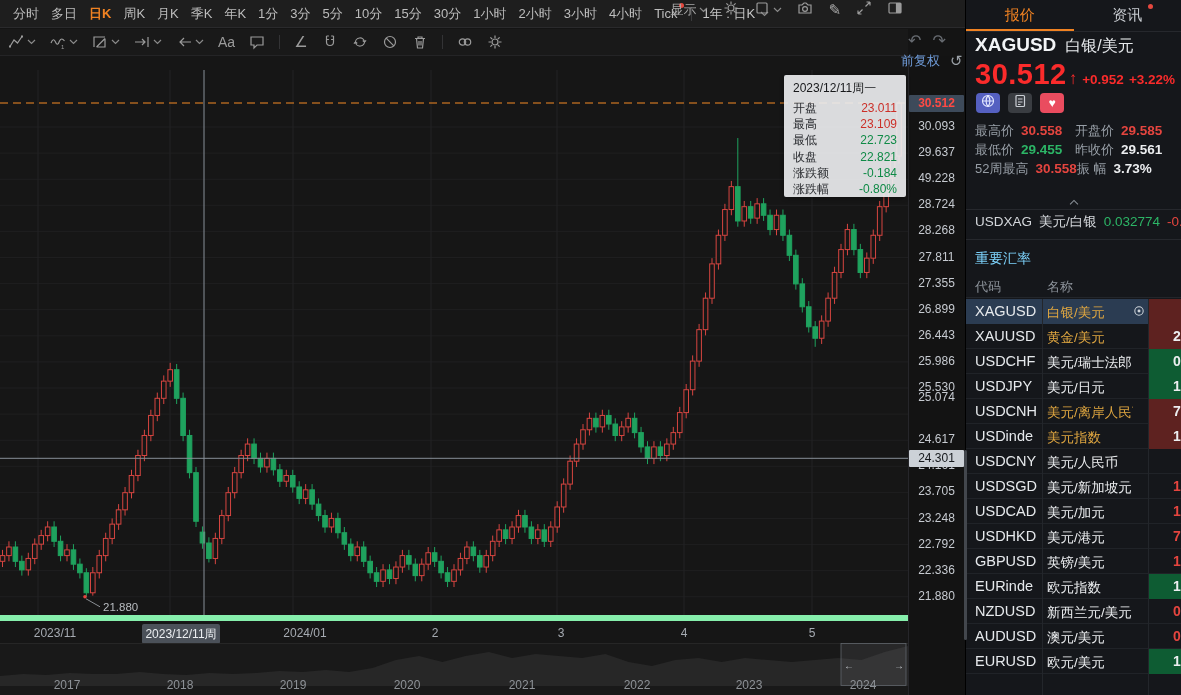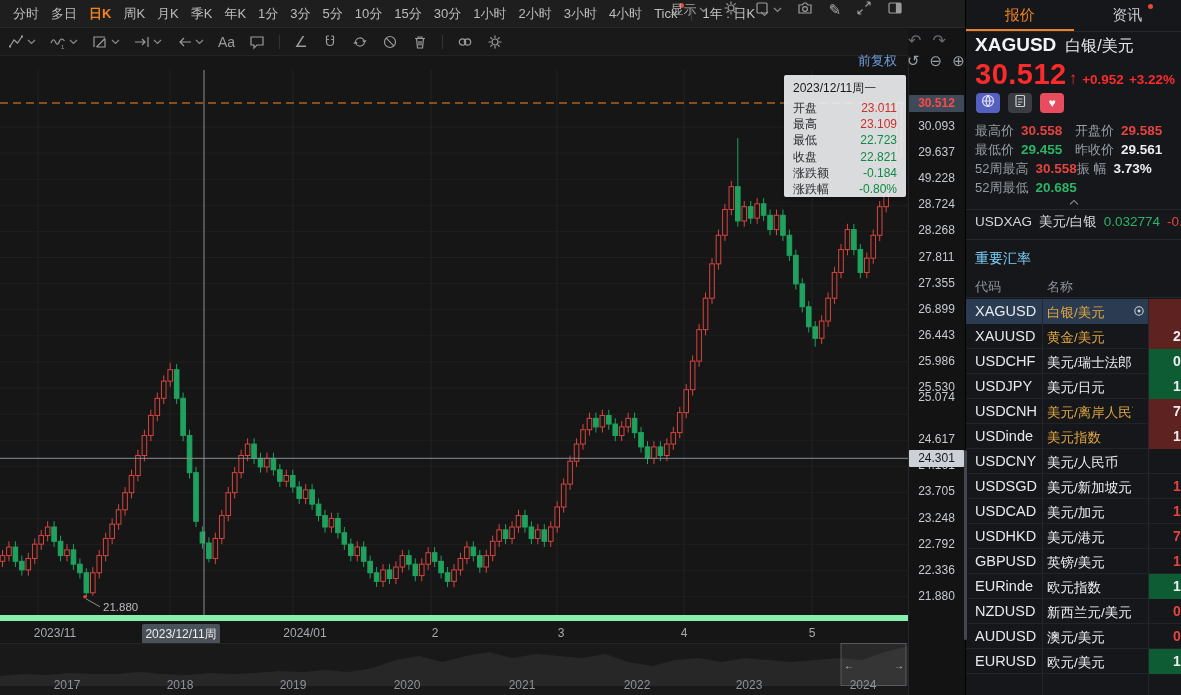--- a/index.html
+++ b/index.html
@@ -40,21 +40,21 @@
             color:#c6cad0; font-size:12px; }
   .badge { position:absolute; left:909px; width:55px; height:17px; line-height:17px;
            text-align:center; font-size:12px; border-radius:1px; }
   .badge.cur { background:#3d4a5a; color:#ff4a44; font-weight:bold; }
   .badge.cross { background:#ccd1d7; color:#15181c; }
 
   .undo-row { position:absolute; left:908px; top:31px; display:flex; gap:11px;
               color:#686c72; font-size:16px; }
   .adjust-row { position:absolute; left:858px; top:52px; display:flex; align-items:center;
                 gap:10px; font-size:13px; }
-  .adjust-label { color:#6f9bd8; }
+  .adjust-label { color:#6f9bd8;margin-left:43px; }
   .adjust-row .aicon { color:#9aa0a6; font-size:15px; }
 
   
   .tooltip { position:absolute; left:784px; top:75px; width:122px; height:122px;
              background:rgba(236,237,239,0.92); border-radius:2px; padding:5px 9px 4px 9px;
              font-size:12px; box-shadow:0 1px 4px rgba(0,0,0,0.4); }
   .tt-title { color:#17181a; margin-bottom:3px; }
   .tt-row { display:flex; justify-content:space-between; line-height:16.2px; }
   .tt-label { color:#2c2e32; }
   .t-red { color:#cc2f28; } .t-green { color:#0f8a46; }
@@ -777,26 +777,20 @@
         <div class="stat-row">
           <div class="stat-cell">
             <span class="stat-label">52周最高</span>
             <span class="stat-val c-red">30.558</span>
           </div>
           <div class="stat-cell">
             <span class="stat-label">振  幅</span>
             <span class="stat-val c-white">3.73%</span>
           </div>
         </div>
-        <div class="stat-row">
-          <div class="stat-cell">
-            <span class="stat-label">52周最低</span>
-            <span class="stat-val c-green">20.685</span>
-          </div>
-        </div>
       </div>
     <div class="chev-row"><i class="svgi"><svg width="14" height="14" viewBox="0 0 16 16" fill="none" stroke="#8a9097" stroke-width="1.2">
             <path d="M3.5 9.5L8 5l4.5 4.5"></path>
           </svg></i></div>
     <div class="divider" style="top:209px;"></div>
     <div class="related">
       <span>USDXAG</span><span>美元/白银</span><span class="c-green">0.032774</span><span class="c-red">-0.00</span>
     </div>
     <div class="divider" style="top:239px;"></div>
     <div class="section-title">重要汇率</div>

